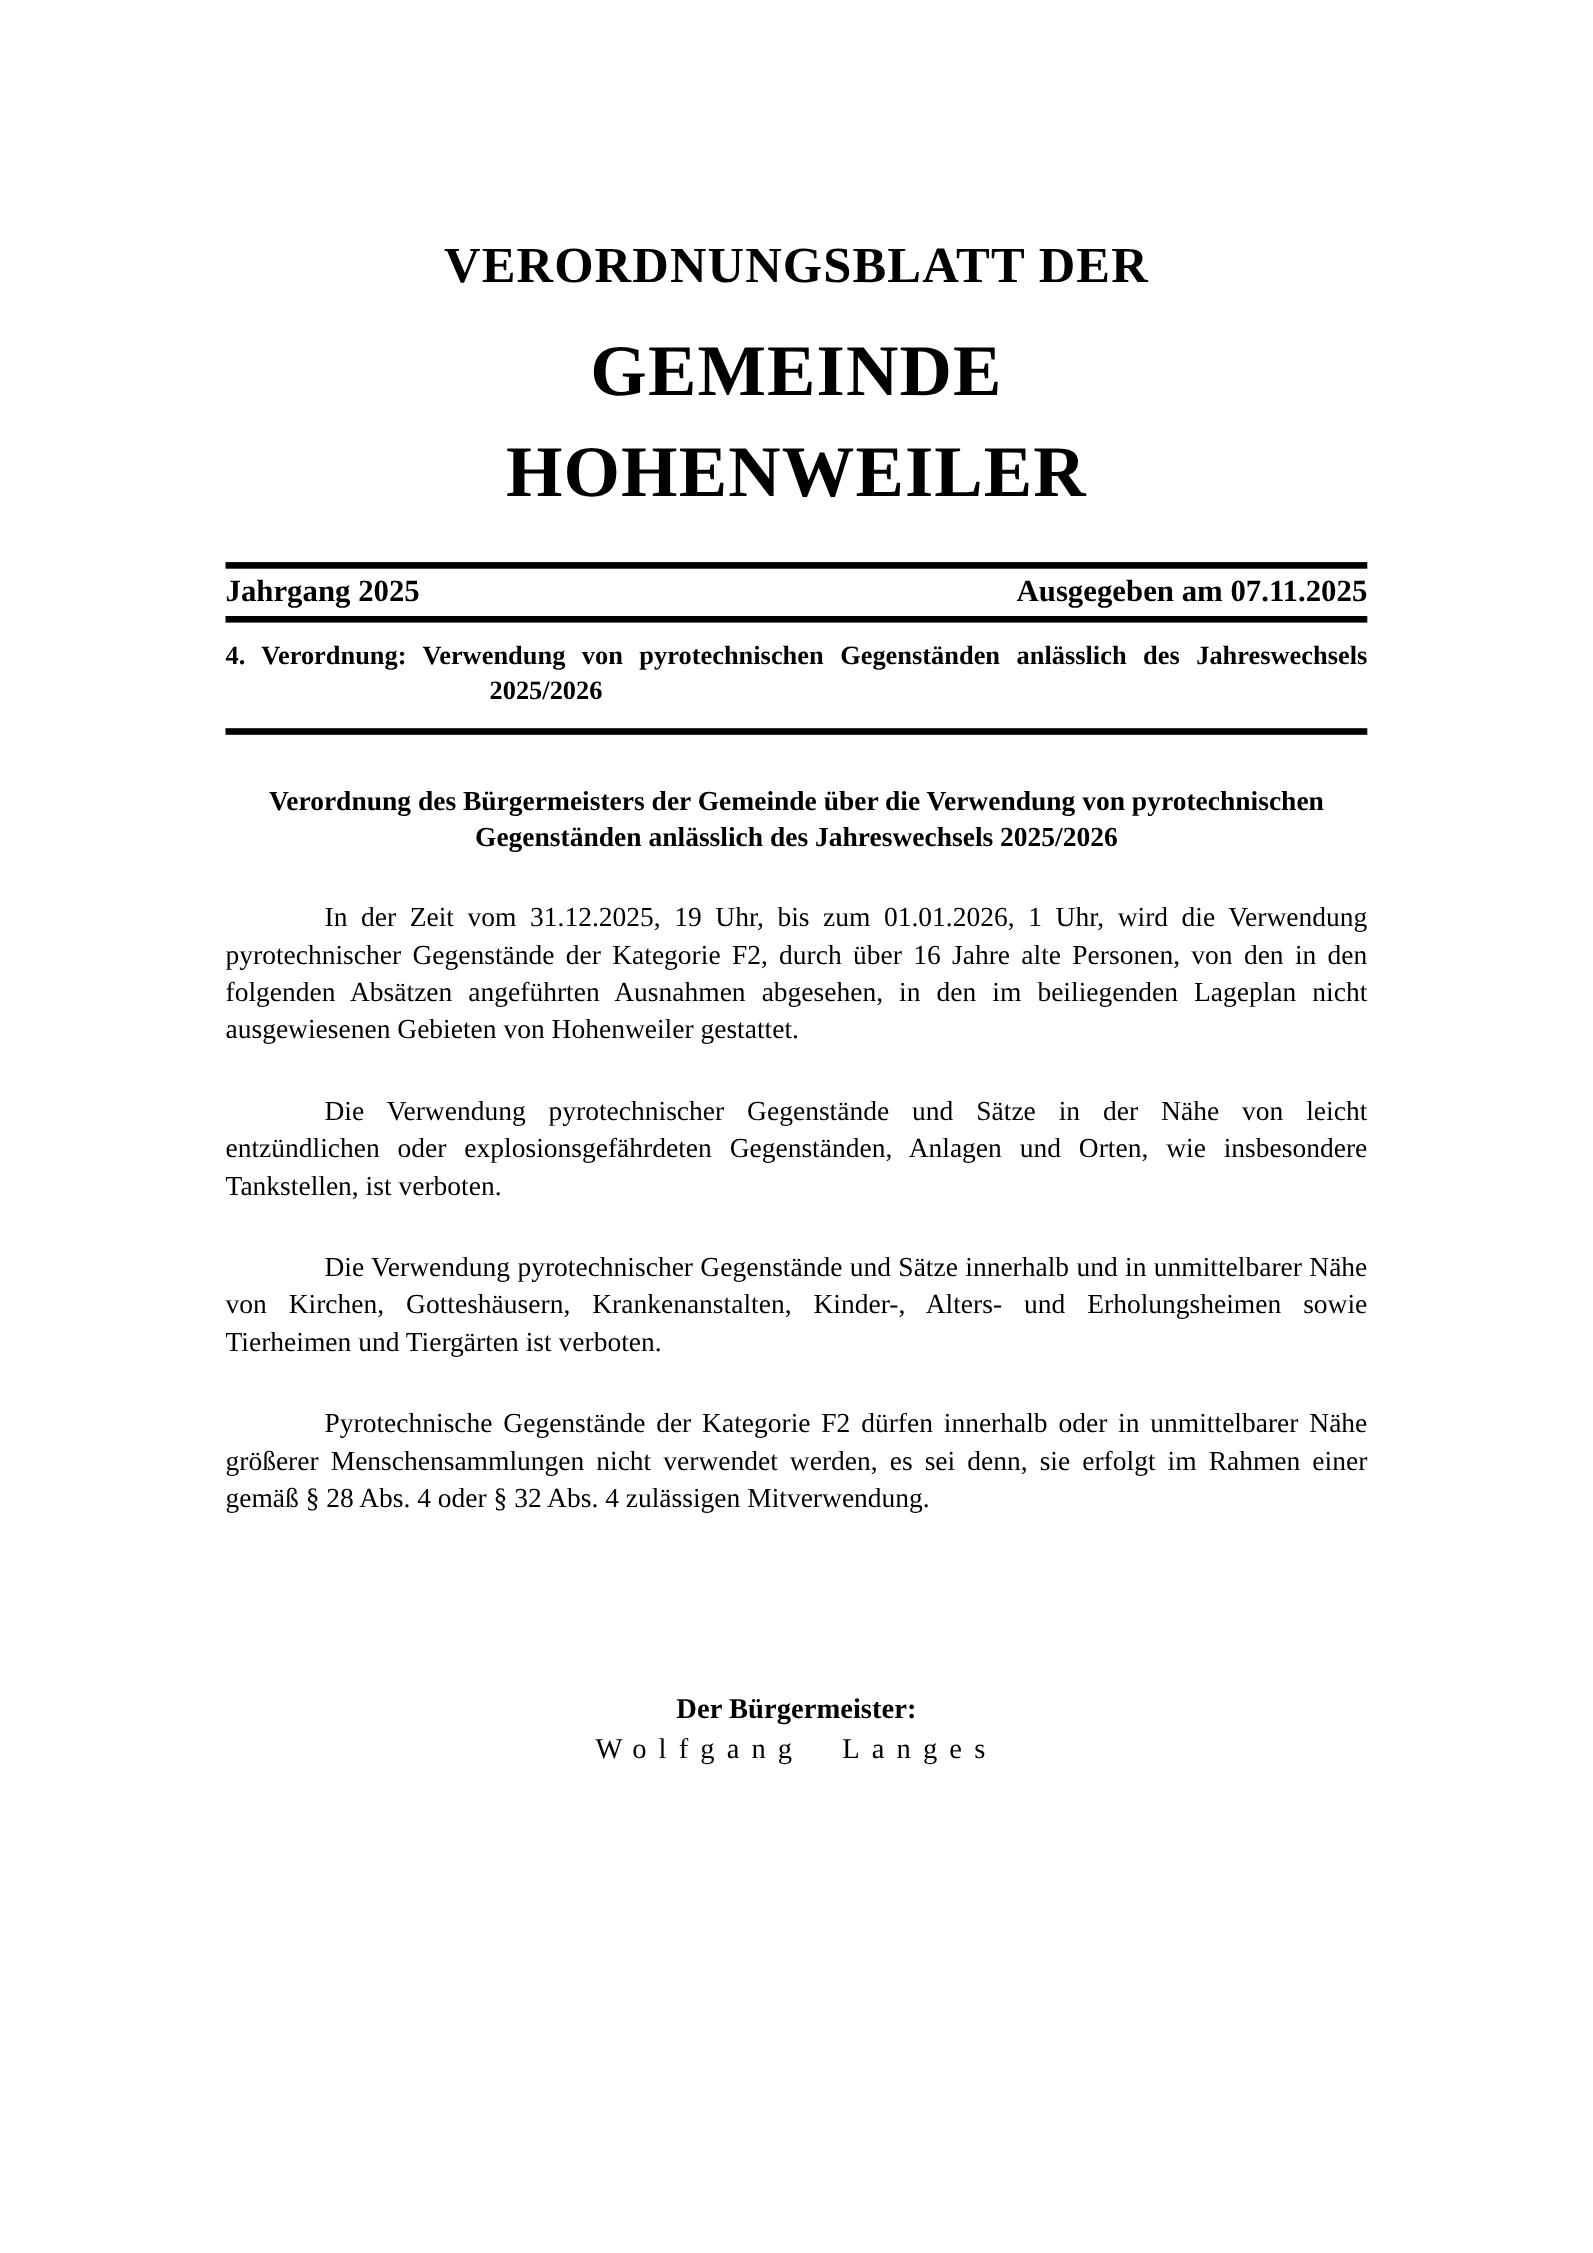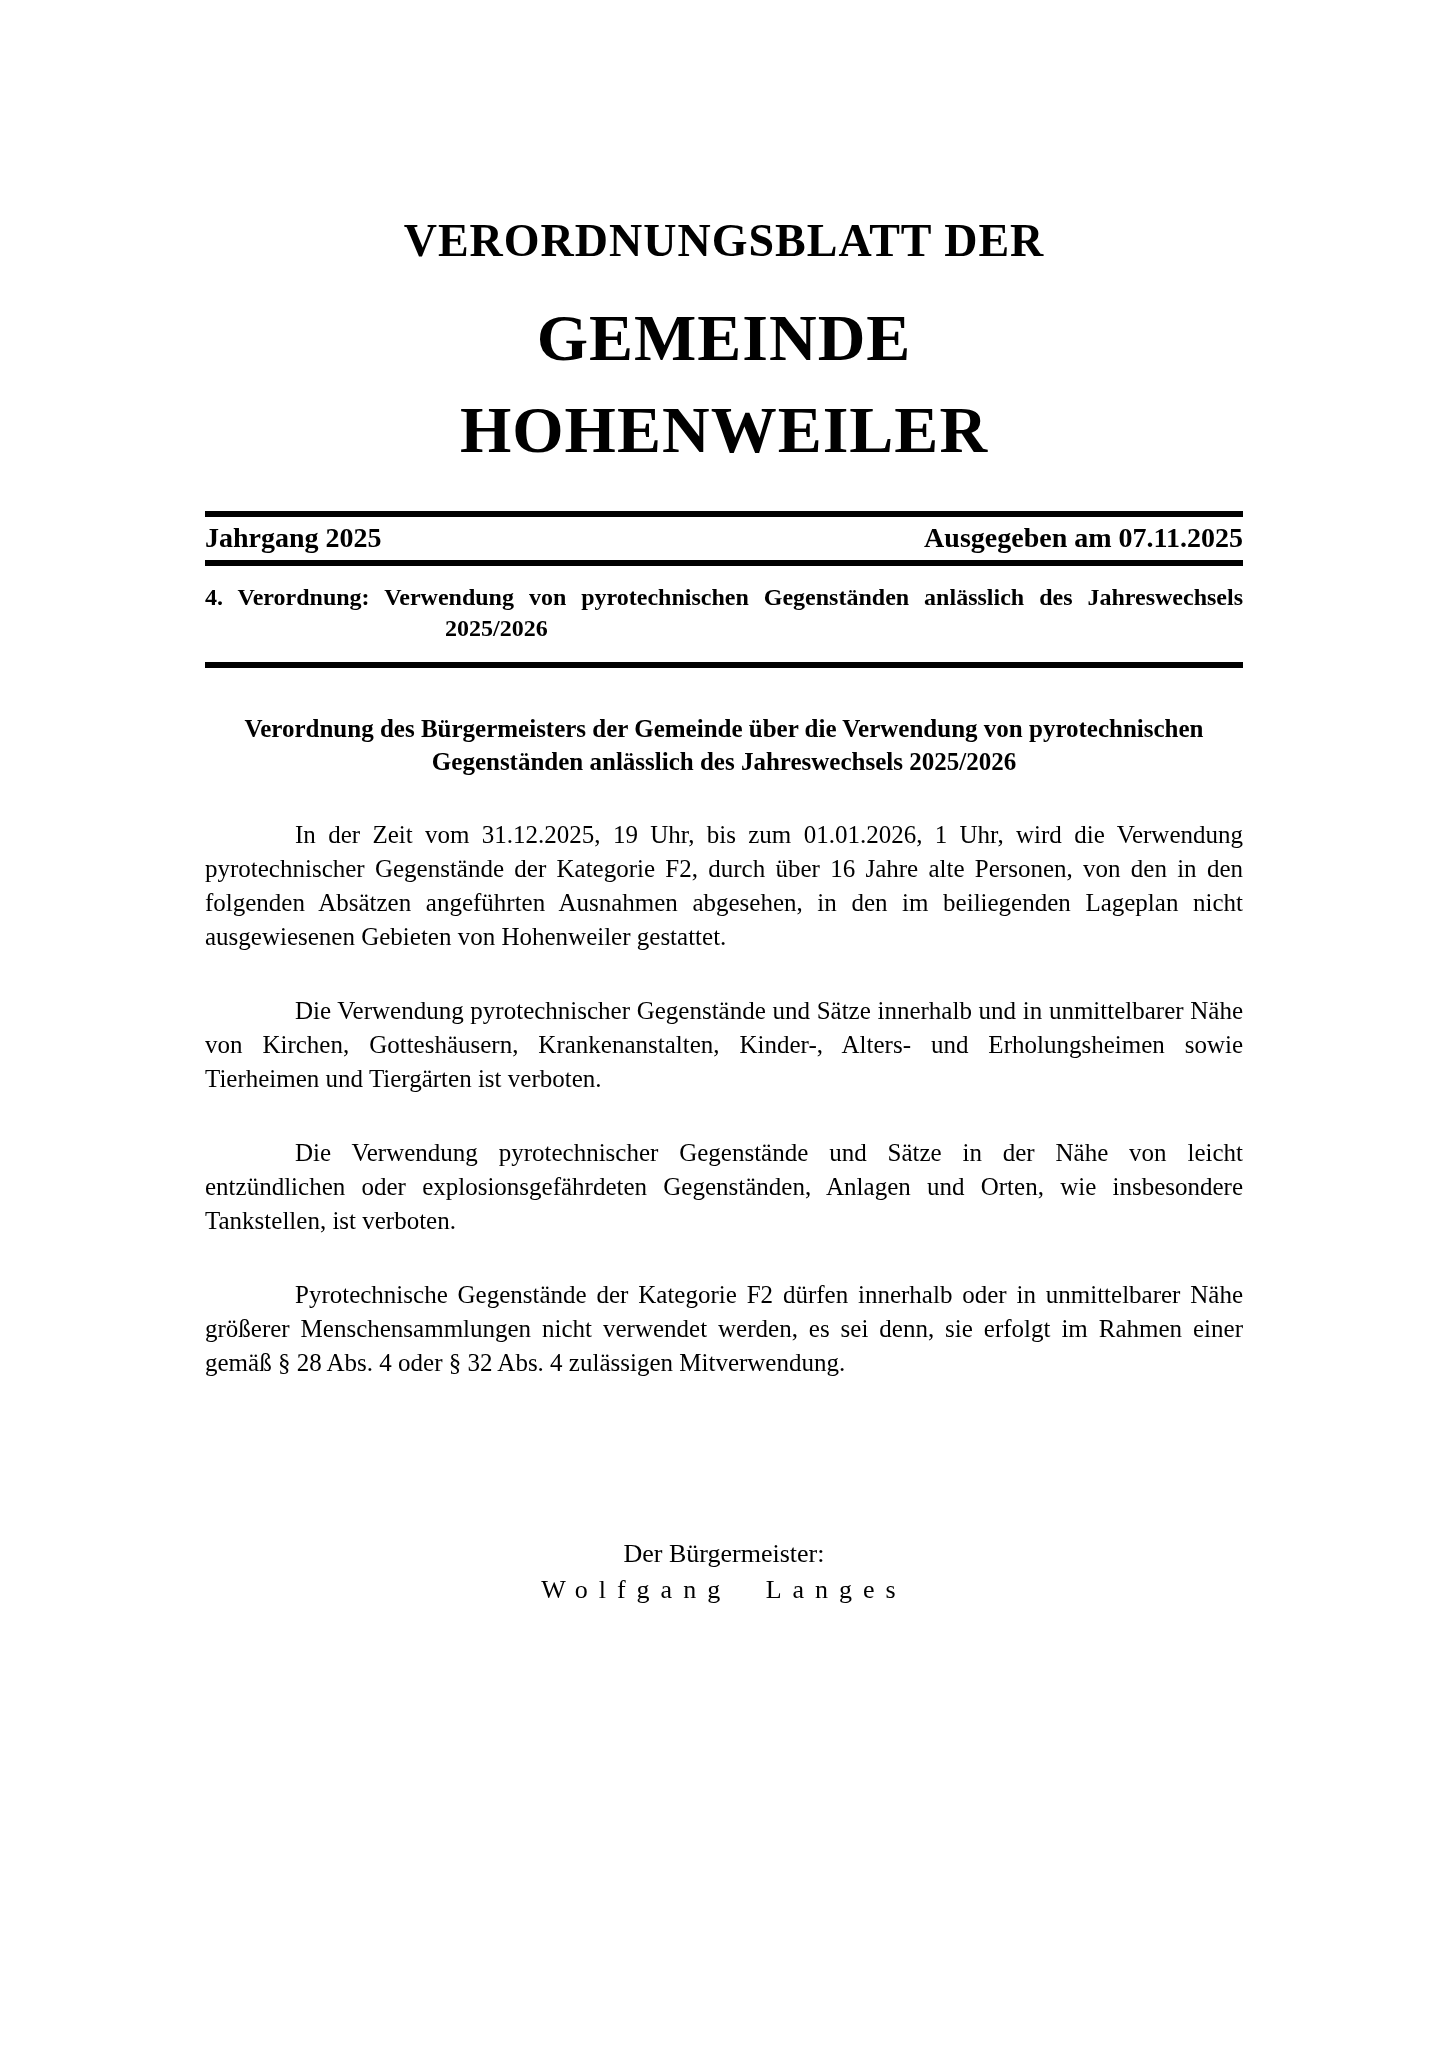--- a/index.html
+++ b/index.html
@@ -90,21 +90,21 @@
     text-indent: 90px;
   }
 
   
   .signature {
     margin-top: 158px;
     text-align: center;
   }
   .signature .sig-role {
     font-size: 26px;
-    font-weight: normal;
+    font-weight: bold;
     line-height: 32px;
   }
   .signature .sig-name {
     margin-top: 4px;
     font-size: 26px;
     letter-spacing: 11px;
     word-spacing: 17px;
     line-height: 32px;
   }
 
@@ -138,22 +138,22 @@
       <div class="ce-line2">2025/2026</div>
     </div>
 
     <div class="doc-title">
       <div>Verordnung des Bürgermeisters der Gemeinde über die Verwendung von pyrotechnischen</div>
       <div>Gegenständen anlässlich des Jahreswechsels 2025/2026</div>
     </div>
 
     <div class="body-paragraphs">
       <p>In der Zeit vom 31.12.2025, 19 Uhr, bis zum 01.01.2026, 1 Uhr, wird die Verwendung pyrotechnischer Gegenstände der Kategorie F2, durch über 16 Jahre alte Personen, von den in den folgenden Absätzen angeführten Ausnahmen abgesehen, in den im beiliegenden Lageplan nicht ausgewiesenen Gebieten von Hohenweiler gestattet.</p>
+      <p>Die Verwendung pyrotechnischer Gegenstände und Sätze in der Nähe von leicht entzündlichen oder explosionsgefährdeten Gegenständen, Anlagen und Orten, wie insbesondere Tankstellen, ist verboten.</p>
       <p>Die Verwendung pyrotechnischer Gegenstände und Sätze innerhalb und in unmittelbarer Nähe von Kirchen, Gotteshäusern, Krankenanstalten, Kinder-, Alters- und Erholungsheimen sowie Tierheimen und Tiergärten ist verboten.</p>
-      <p>Die Verwendung pyrotechnischer Gegenstände und Sätze in der Nähe von leicht entzündlichen oder explosionsgefährdeten Gegenständen, Anlagen und Orten, wie insbesondere Tankstellen, ist verboten.</p>
       <p>Pyrotechnische Gegenstände der Kategorie F2 dürfen innerhalb oder in unmittelbarer Nähe größerer Menschensammlungen nicht verwendet werden, es sei denn, sie erfolgt im Rahmen einer gemäß § 28 Abs. 4 oder § 32 Abs. 4 zulässigen Mitverwendung.</p>
     </div>
 
     <div class="signature">
       <div class="sig-role">Der Bürgermeister:</div>
       <div class="sig-name">Wolfgang Langes</div>
     </div>
 
   </div>
 

